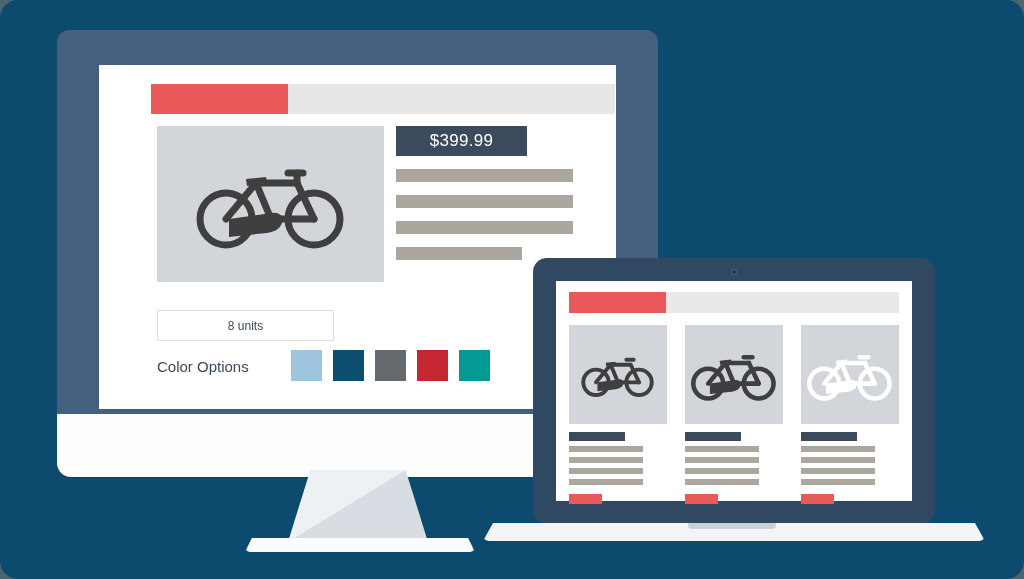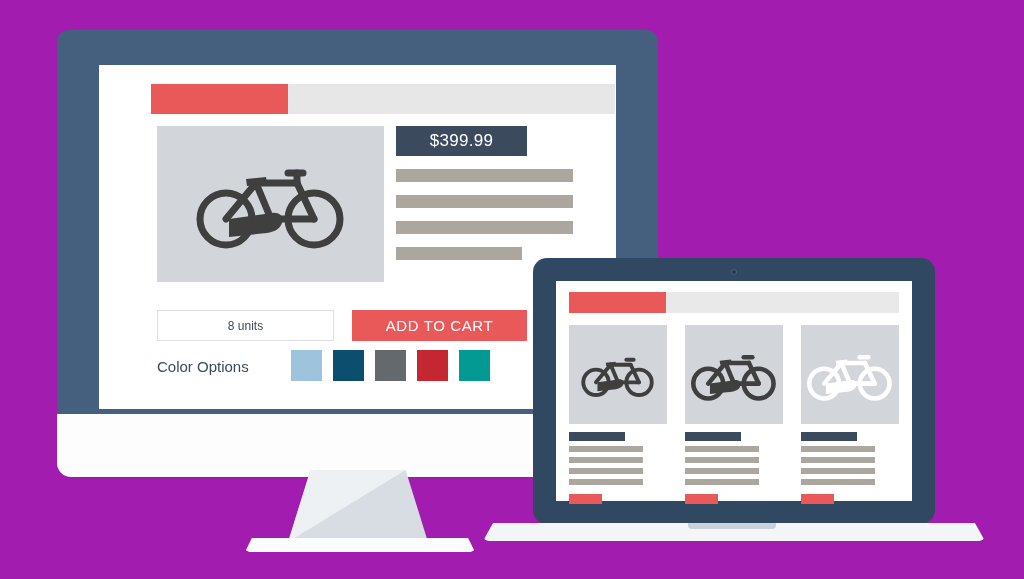--- a/index.html
+++ b/index.html
@@ -233,21 +233,21 @@
     margin-top: 9px;
     width: 33px; height: 10px;
     background: #e9595a;
   }
 
   .bike-svg { display: block; }
 </style>
 </head>
 <body>
 
-<div id="stage" style="background: #a21caf;">
+<div id="stage" style="background: #0c4a6e; border-radius: 18px;">
 
   <div id="monitor">
     <div id="monitor-bezel"></div>
 
     <div id="monitor-screen">
 
       <div class="m-pad" id="m-headerbar" style="background: rgb(231, 231, 231);">
         <div id="m-headerbar-fill" style="width: 29.5%; background: rgb(233, 89, 90);"></div>
       </div>
 
@@ -269,21 +269,20 @@
       </div>
 
       <div class="m-pad" id="m-price" style="background: rgb(59, 74, 92);">$399.99</div>
 
       <div class="m-pad m-line" id="m-line1" style="width: 177px; background: rgb(171, 167, 158);"></div>
       <div class="m-pad m-line" id="m-line2" style="width: 177px; background: rgb(171, 167, 158);"></div>
       <div class="m-pad m-line" id="m-line3" style="width: 177px; background: rgb(171, 167, 158);"></div>
       <div class="m-pad m-line" id="m-line4" style="width: 126px; background: rgb(171, 167, 158);"></div>
 
       <div class="m-pad" id="m-qty" title="Quantity">8 units</div>
-      <div class="m-pad" id="m-cart" style="background: rgb(233, 89, 90);">ADD TO CART</div>
 
       <div class="m-pad" id="m-color-label">Color Options</div>
       <div class="m-pad" id="m-swatches">
         <div class="swatch" style="background:#9dc3dd"></div>
         <div class="swatch" style="background:#0b4e6e"></div>
         <div class="swatch" style="background:#63696d"></div>
         <div class="swatch" style="background:#c52732"></div>
         <div class="swatch" style="background:#029a92"></div>
       </div>
 

